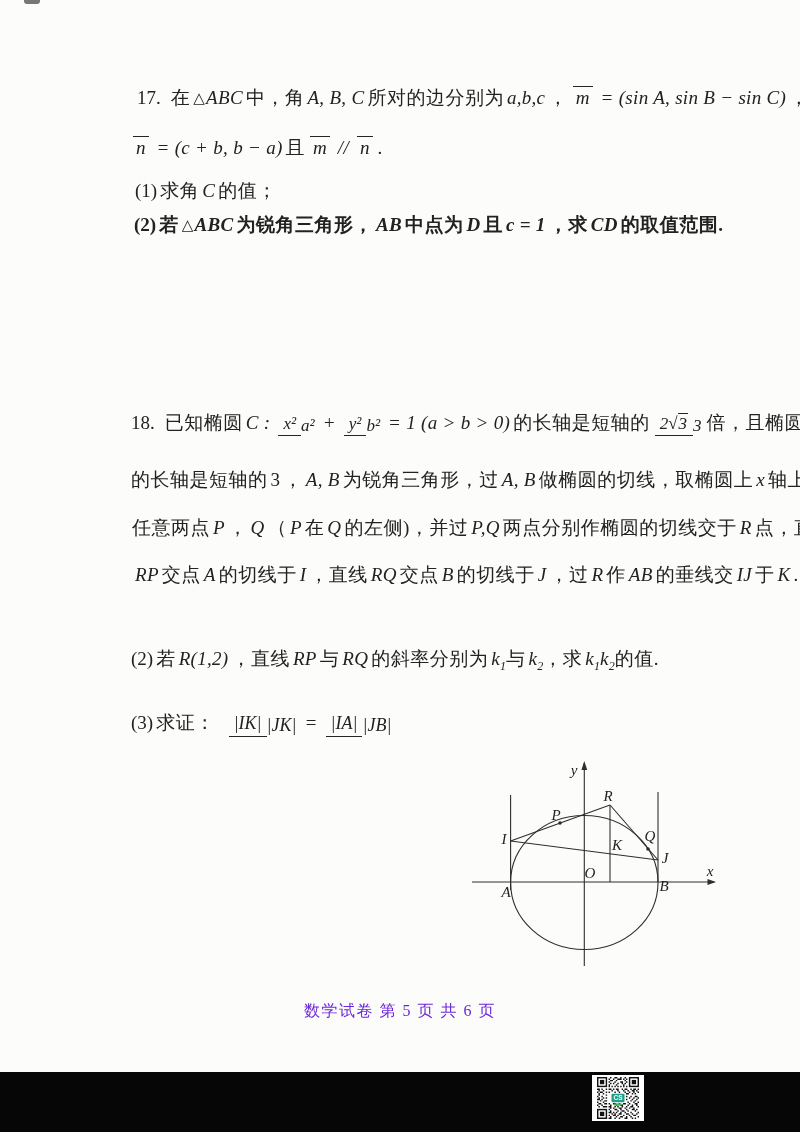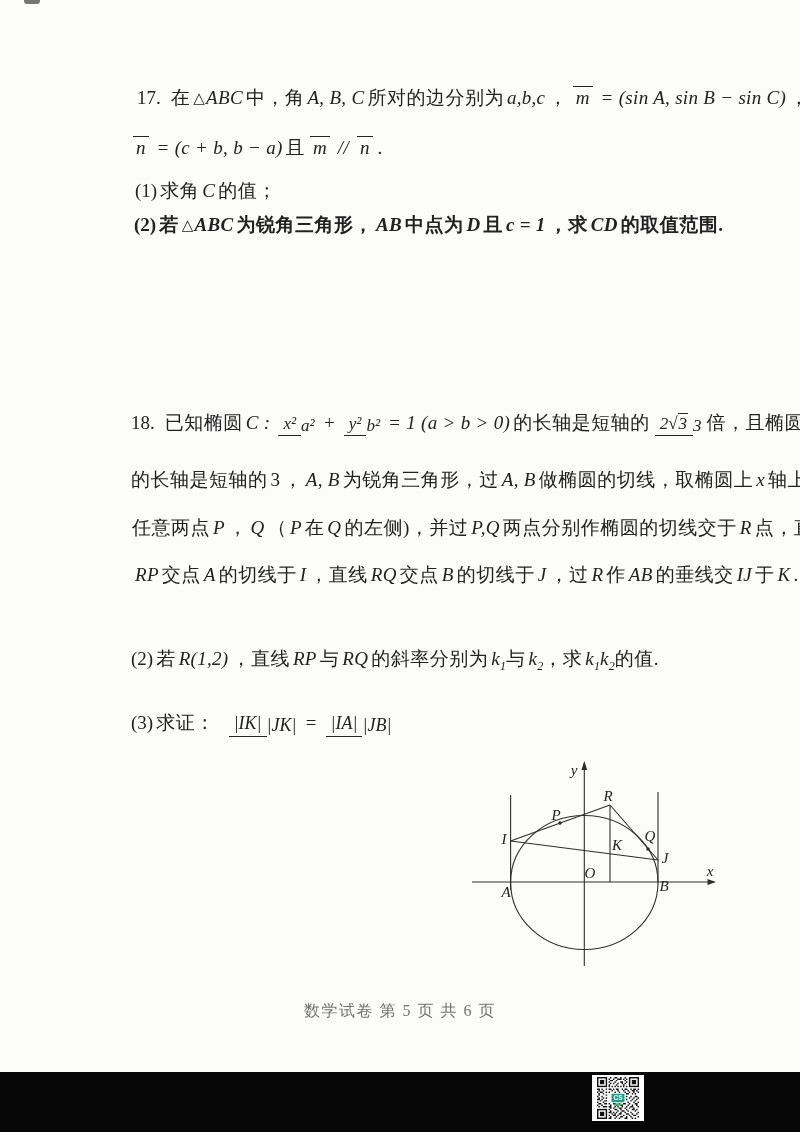--- a/index.html
+++ b/index.html
@@ -19,21 +19,21 @@
           vertical-align:middle; margin:0 5px; font-style:italic; font-size:17px; line-height:1.25; }
   .frac .fn { padding:0 5px 1px; border-bottom:1.4px solid #242424; display:inline-block; }
   .frac .fd { padding-top:1px; }
   .frac-big { font-size:18px; }
   .vinc { border-top:1.4px solid #242424; padding:0 1px; }
   sub.sb { font-size:12px; font-style:italic; letter-spacing:0; }
   .figure { position:absolute; left:460px; top:750px; width:265px; height:220px; }
   .figure text { font-family:"Liberation Serif","DejaVu Serif",serif;
                  font-style:italic; font-size:15px; fill:#222; }
   .footer { position:absolute; top:1001px; left:0; width:800px; text-align:center;
-            font-size:16px; letter-spacing:1.5px; color:#737373; }
+            font-size:16px; letter-spacing:1.5px; color:#6d28d9; }
   .bottombar { position:absolute; left:0; top:1072px; width:800px; height:60px; background:#060606; }
   .qrbox { position:absolute; left:592px; top:1075px; width:52px; height:46px; background:#ffffff;
            display:flex; align-items:center; justify-content:center; }
   .smudge { position:absolute; left:24px; top:0; width:16px; height:4px;
             background:#4b4b4b; border-radius:0 0 3px 3px; opacity:.75; }
 </style>
 </head>
 <body>
 
 <div class="page">

